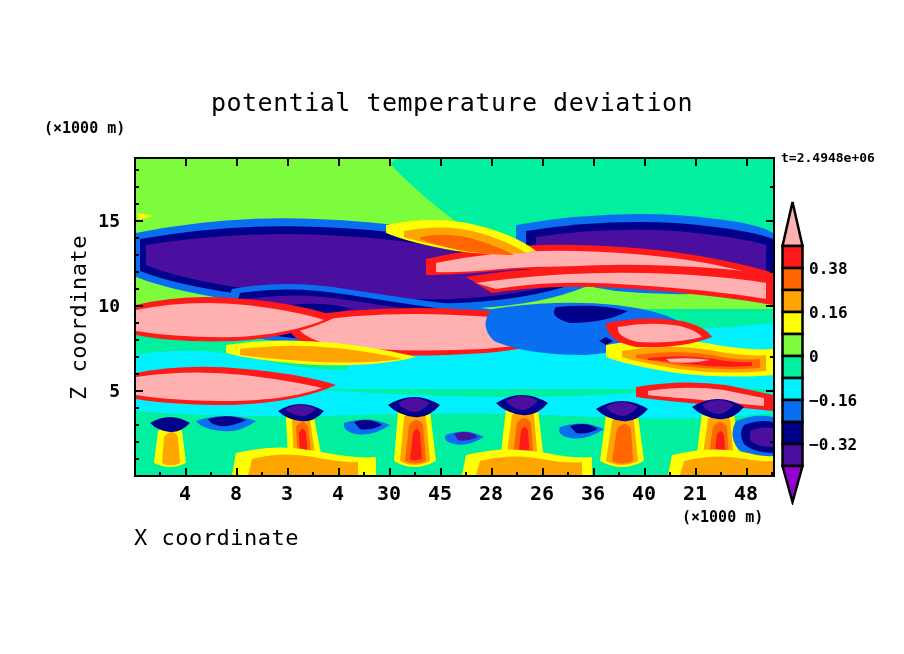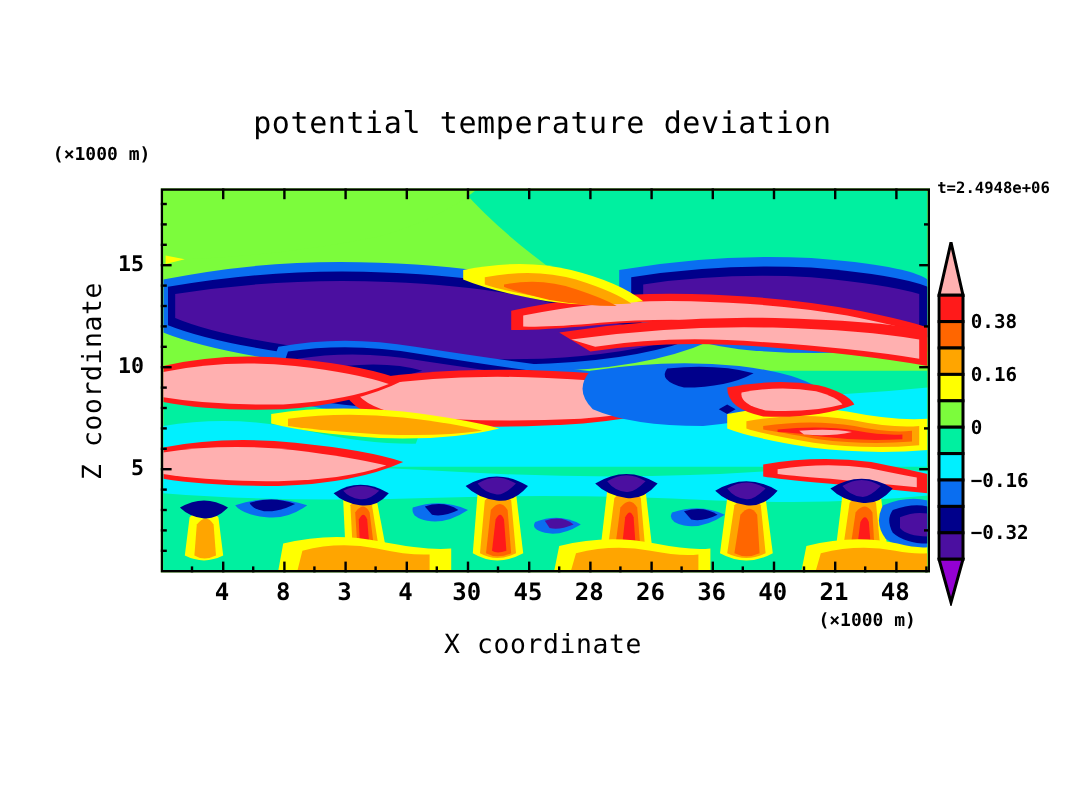--- a/index.html
+++ b/index.html
@@ -13,21 +13,21 @@
 
   #title{
     left:0;top:88px;width:904px;text-align:center;
     font-size:25px;letter-spacing:.5px;font-weight:400;
   }
   #zunit{left:44px;top:119px;font-size:15px;font-weight:bold;}
   #xunit{left:682px;top:508px;font-size:15px;font-weight:bold;}
   #tstamp{left:781px;top:150px;font-size:13px;font-weight:bold;}
 
   #xlabel{
-    left:134px;top:525px;width:637px;text-align:center;
+    left:134px;top:525px;width:637px;text-align:left;
     font-size:22px;letter-spacing:.5px;
   }
   #ylabel{
     left:-62px;top:305px;width:280px;text-align:center;
     font-size:22px;letter-spacing:.5px;
     transform:rotate(-90deg);transform-origin:center center;
   }
 
   
   #plot{

